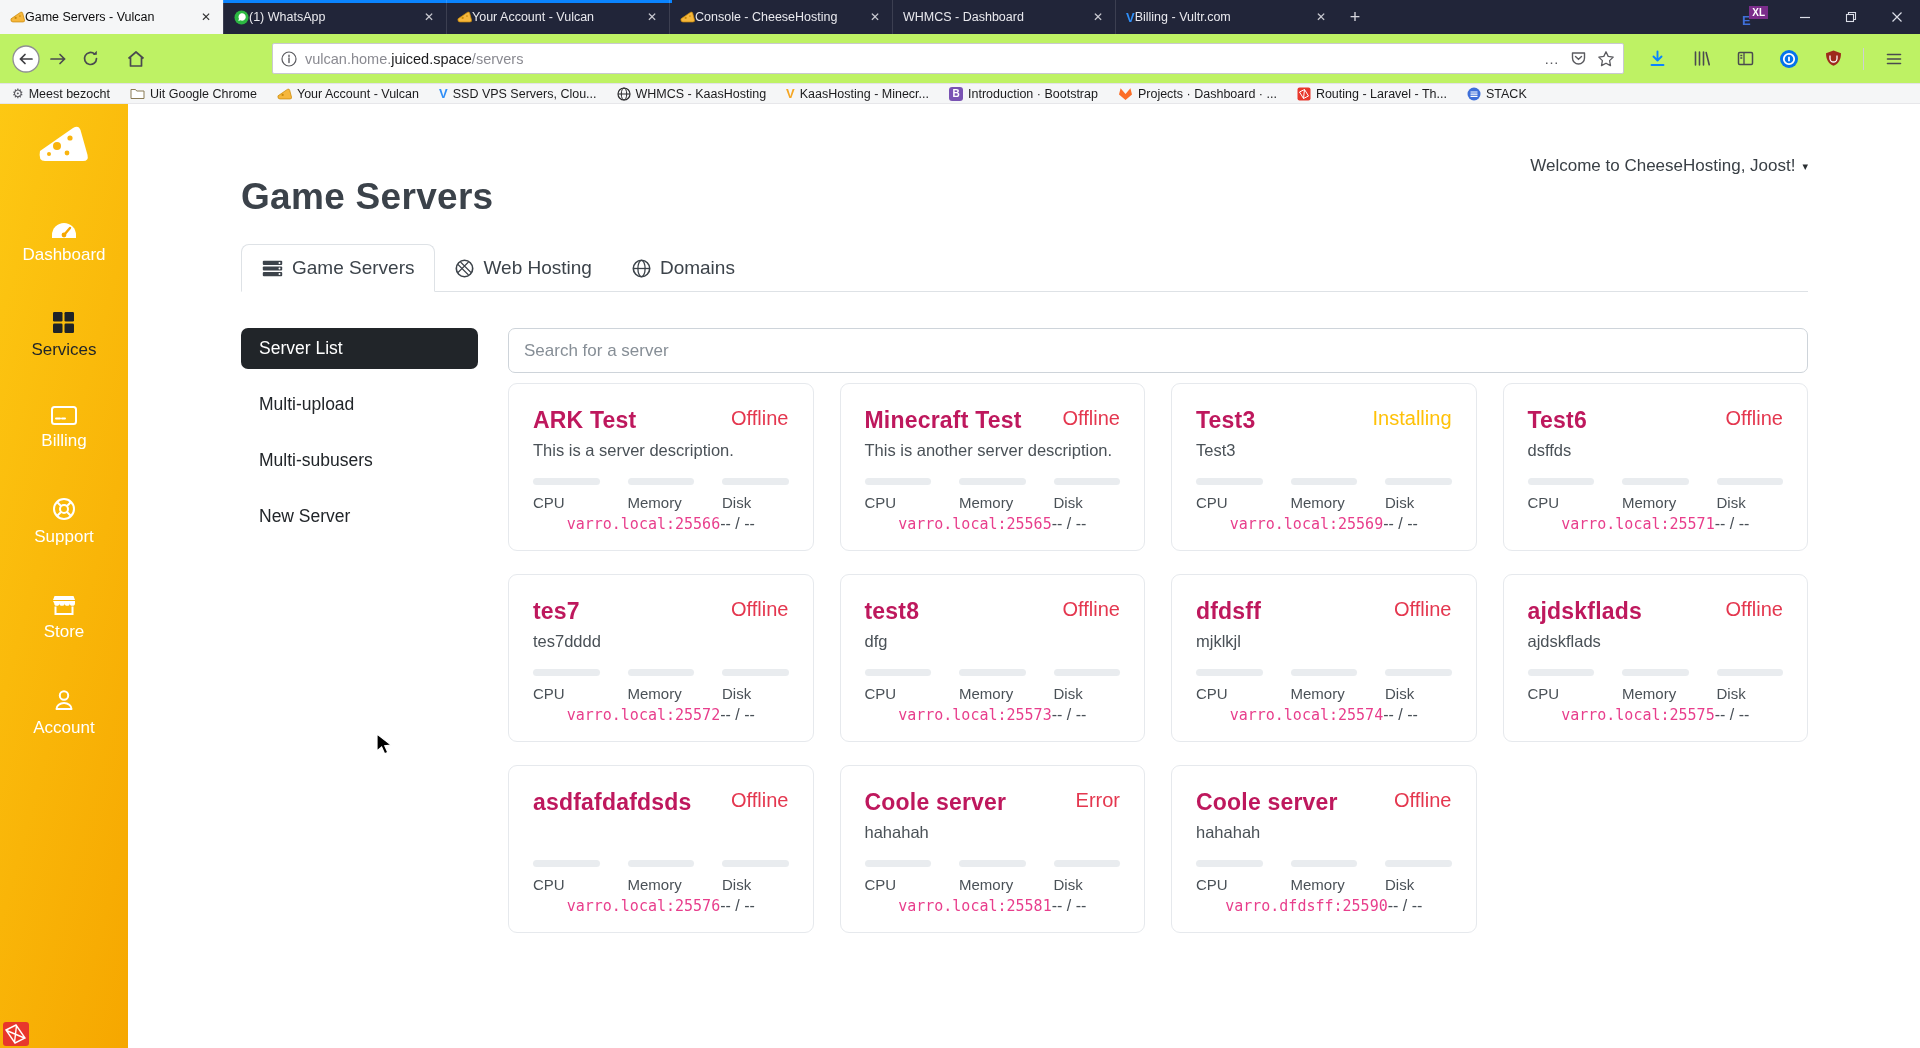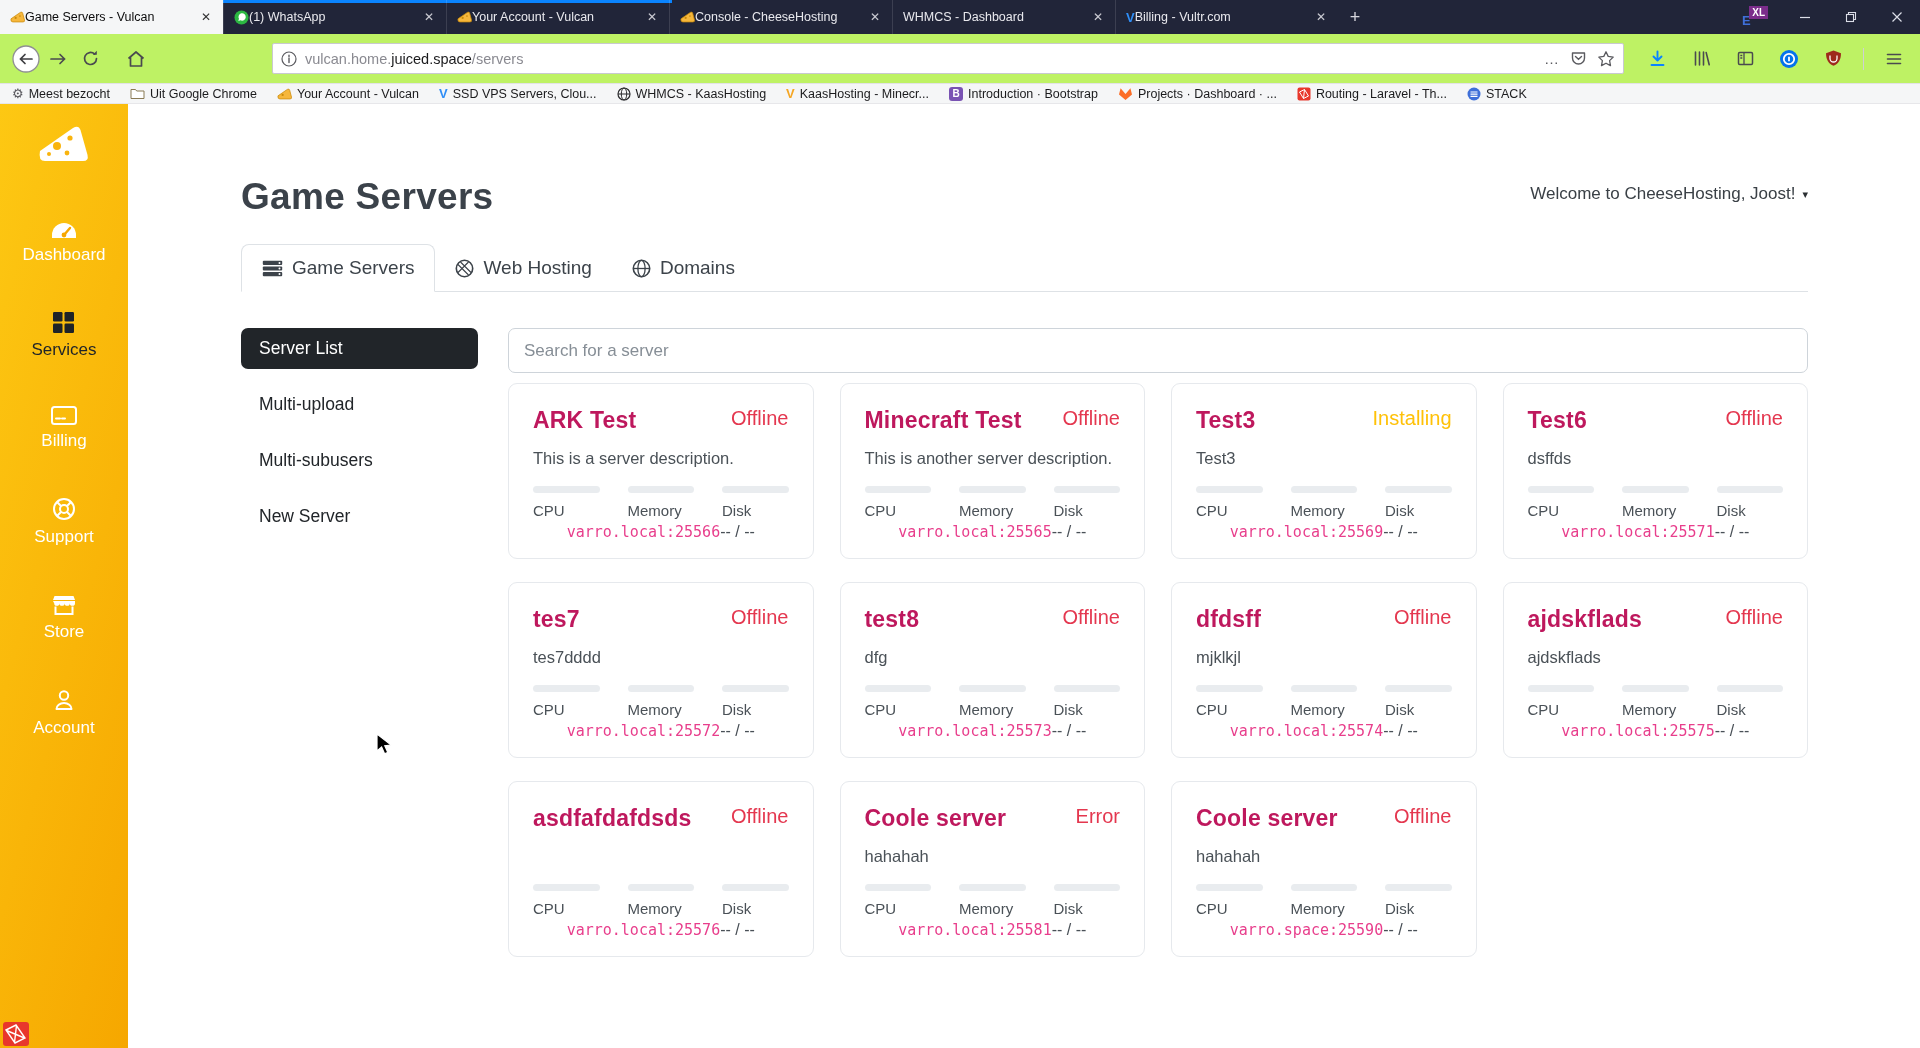--- a/index.html
+++ b/index.html
@@ -38,21 +38,21 @@
 
   
   .viewport { height:944px; display:flex; }
   .sidebar { width:128px; background:linear-gradient(105deg,#fdc813 0%,#f6a700 100%); display:flex; flex-direction:column; align-items:center; flex:none; }
   .logo { margin-top:18px; }
   .side-nav { margin-top:52px; display:flex; flex-direction:column; align-items:center; }
   .side-item { display:flex; flex-direction:column; align-items:center; gap:6px; margin-bottom:46px; color:#fff; font-size:17px; cursor:pointer; }
   .side-item.active { color:#1f2328; }
 
   .main { flex:1; position:relative; padding:0 112px 0 113px; }
-  .welcome { position:absolute; top:52px; right:112px; font-size:17px; color:#3a4046; display:flex; align-items:center; gap:7px; cursor:pointer;margin-top:28px; }
+  .welcome { position:absolute; top:52px; right:112px; font-size:17px; color:#3a4046; display:flex; align-items:center; gap:7px; cursor:pointer; }
   .welcome .caret { font-size:11px; color:#2b2f33; }
   h1.page-title { margin-top:72px; font-size:37px; font-weight:600; color:#3b424a; letter-spacing:.3px; }
 
   .page-tabs { display:flex; margin-top:26px; border-bottom:1px solid #dee2e6; }
   .page-tab { display:flex; align-items:center; gap:9px; padding:12px 20px; font-size:19px; color:#3c434a; cursor:pointer; margin-bottom:-1px; }
   .page-tab.active { background:#fff; border:1px solid #dee2e6; border-bottom:1px solid #fff; border-radius:8px 8px 0 0; }
 
   .content { display:flex; gap:30px; margin-top:36px; }
   .pillnav { width:237px; flex:none; }
   .pill { padding:10px 18px; font-size:17.5px; color:#212529; border-radius:7px; margin-bottom:15px; cursor:pointer; }
@@ -60,21 +60,21 @@
 
   .right-col { flex:1; }
   .search { width:100%; height:45px; border:1px solid #ced4da; border-radius:7px; padding:16px 15px; font-size:17px; color:#495057; outline:none; font-family:"Liberation Sans",sans-serif; }
   .search::placeholder { color:#868e96; }
 
   .cards { margin-top:10px; display:grid; grid-template-columns:repeat(4,1fr); gap:23px 26px; }
   .card { border:1px solid #e6e9ed; border-radius:9px; background:#fff; padding:23px 24px 17px; min-height:164px; cursor:pointer; }
   .card-head { display:flex; justify-content:space-between; align-items:flex-start; }
   .card-name { font-size:23px; font-weight:600; color:#be185d; letter-spacing:.2px; }
   .card-status { font-size:20px; }
-  .card-desc { margin-top:15px; font-size:16.5px; color:#4a5157; min-height:22px; }
+  .card-desc { margin-top:7px; font-size:16.5px; color:#4a5157; min-height:22px; }
   .card-bars { margin-top:15px; display:grid; grid-template-columns:repeat(3,1fr); column-gap:28px; }
   .bar { height:7px; background:#e9ecef; border-radius:4px; }
   .card-labels { margin-top:9px; display:grid; grid-template-columns:repeat(3,1fr); column-gap:28px; font-size:15px; color:#4a5157; }
   .card-foot { margin-top:4px; display:flex; justify-content:center; align-items:baseline; }
   .card-addr { font-family:"DejaVu Sans Mono",monospace; font-size:15px; color:#e83e8c; }
   .card-usage { font-size:16px; color:#495057; }
 
   .corner-icon { position:absolute; left:2px; top:1021px; }
   .cursor { position:absolute; left:376px; top:733px; z-index:50; pointer-events:none; }
   svg { display:block; }
@@ -682,21 +682,21 @@
                 <div class="bar"></div>
                 <div class="bar"></div>
                 <div class="bar"></div>
               </div>
             <div class="card-labels">
                 <span>CPU</span>
                 <span>Memory</span>
                 <span>Disk</span>
               </div>
             <div class="card-foot">
-                <span class="card-addr">varro.space:25590</span>
+                <span class="card-addr">varro.dfdsff:25590</span>
                 <span class="card-usage">-- / --</span>
               </div>
           </div>
 
         </div>
       </div>
     </div>
   </div>
 </div>
 

